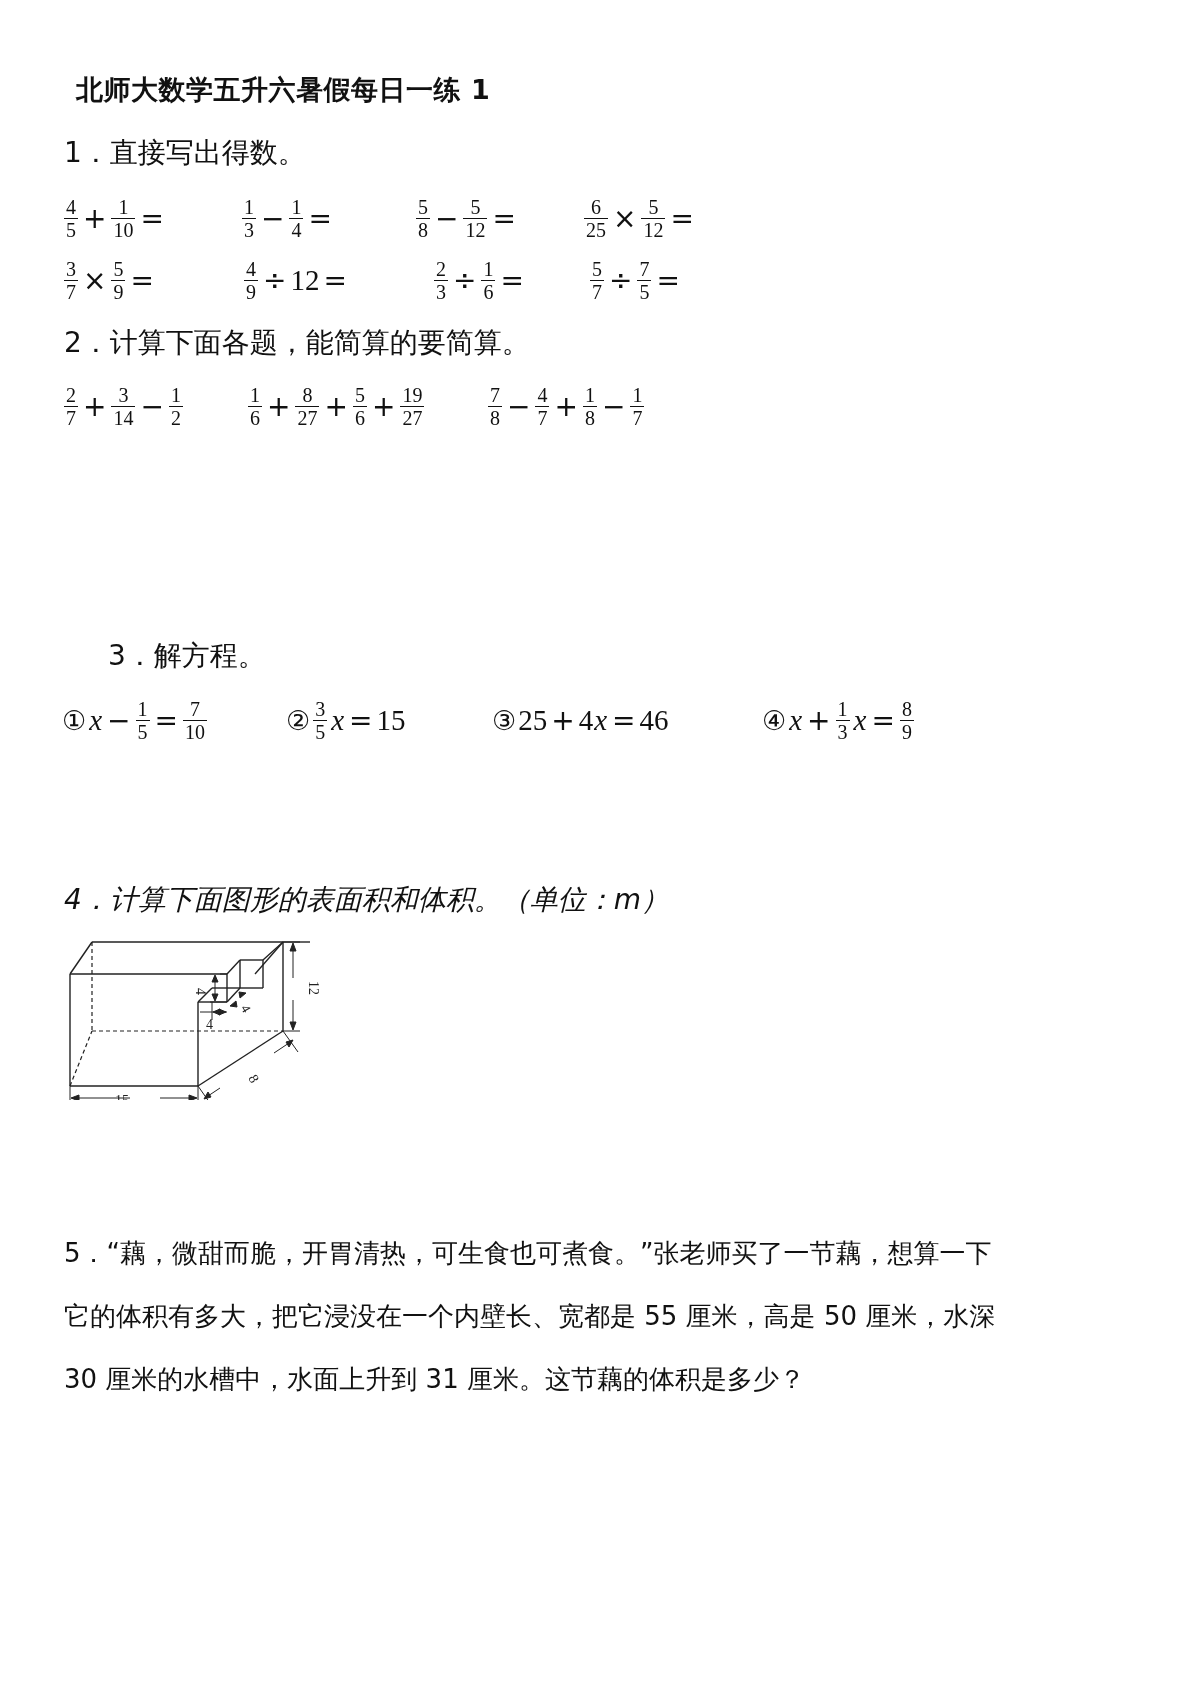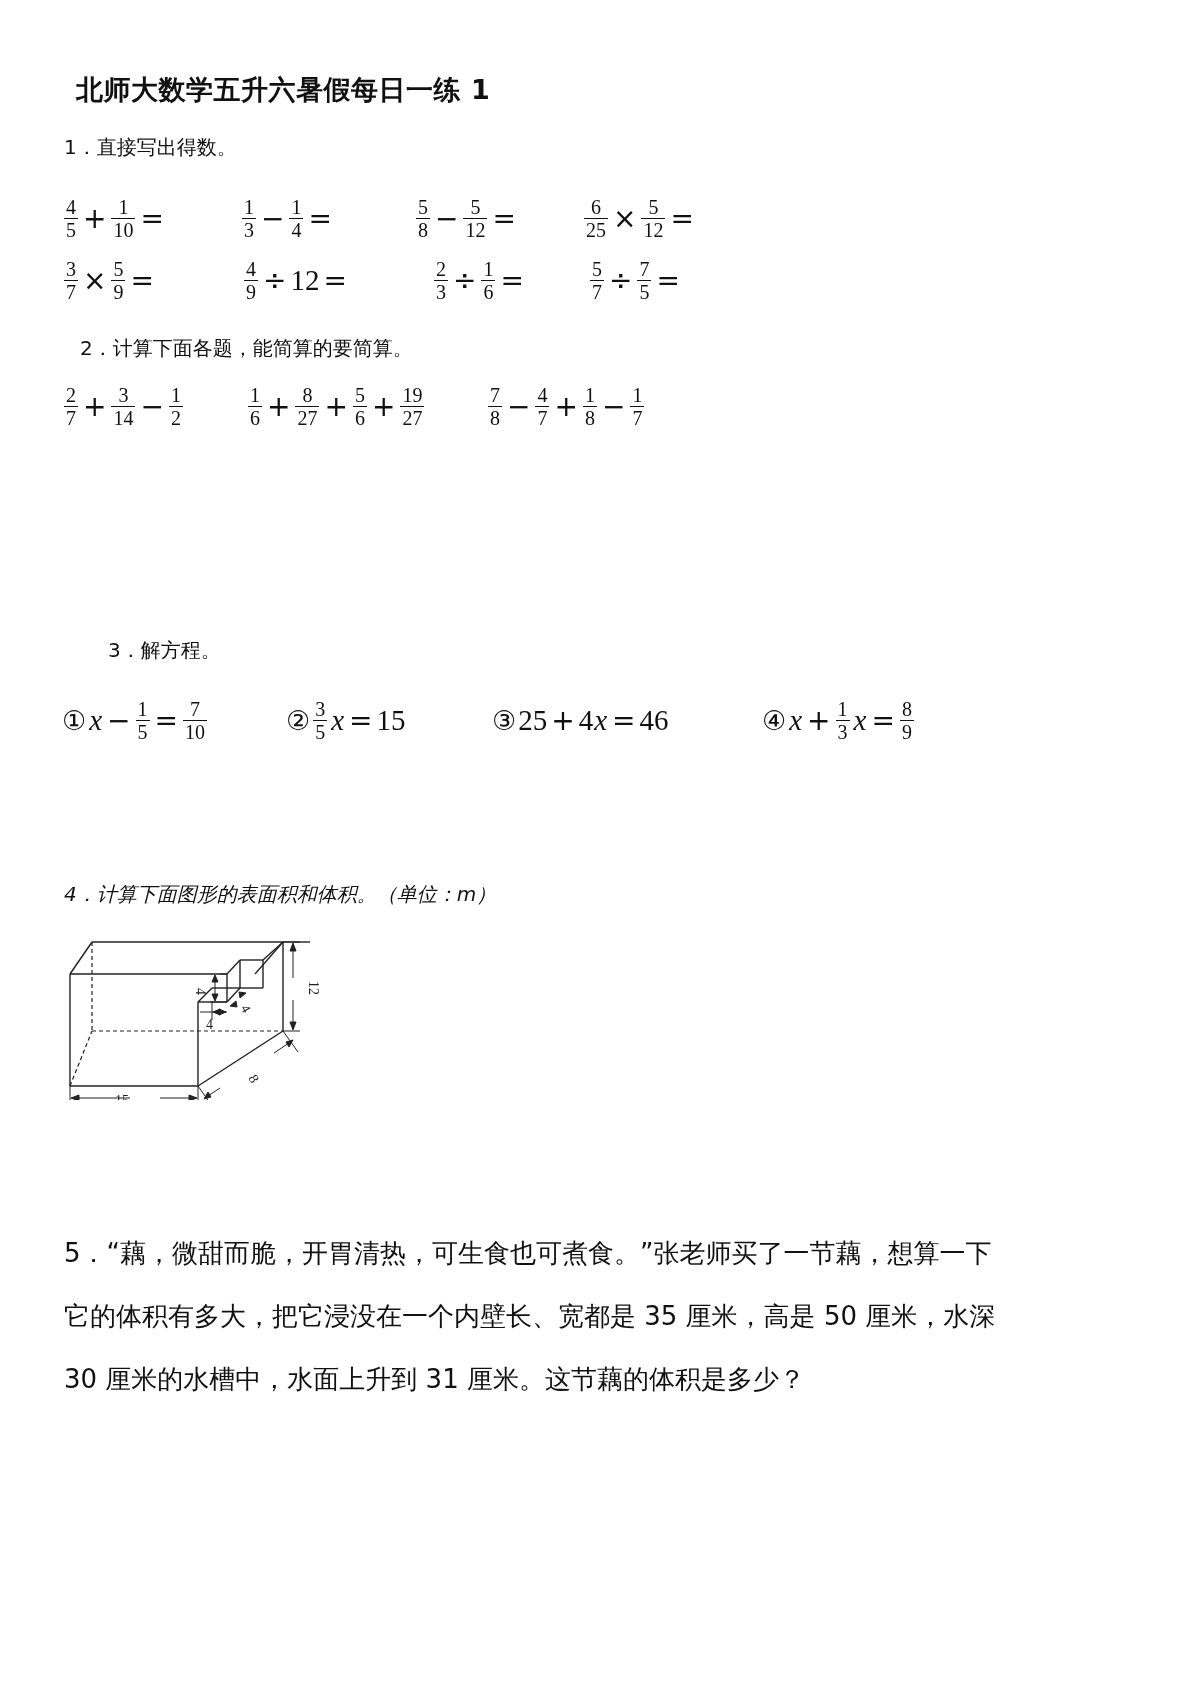--- a/index.html
+++ b/index.html
@@ -1,20 +1,20 @@
 <!DOCTYPE html>
 <html><head>
 <meta charset="utf-8">
 <style>
   html, body { margin:0; padding:0; background:#fff; }
   body { width:1191px; height:1684px; position:relative; overflow:hidden; color:#111;
          font-family:"DejaVu Sans", "Liberation Sans", sans-serif; }
   .abs { position:absolute; }
   .title { left:64px; top:72px; font-size:27px; font-weight:bold; letter-spacing:0.5px;margin-left:12px; }
-  .qhead { left:64px; font-size:20px;text-align:center; }
+  .qhead { left:64px; font-size:28px;text-align:center; }
   .mrow { position:absolute; left:62px; height:60px; }
   .expr { position:absolute; top:0; display:flex; align-items:center; height:60px;
           font-family:"DejaVu Serif","Liberation Serif",serif; font-size:27px; }
   .frac { display:inline-flex; flex-direction:column; align-items:center; margin:0 2px;
           font-family:"Liberation Serif","DejaVu Serif",serif; font-size:20px; line-height:22px; }
   .frac .num { padding:0 2px; }
   .frac .bar { width:100%; border-top:1.5px solid #111; }
   .frac .den { padding:0 2px; }
   .op { margin:0 3px; font-size:28px; font-family:"DejaVu Sans","Liberation Sans",sans-serif; }
   .tok { margin:0 1px; font-family:"Liberation Serif","DejaVu Serif",serif; font-size:29px; }
@@ -137,21 +137,21 @@
     <span class="op">÷</span>
     <span class="frac">
         <span class="num">7</span>
         <span class="bar"></span>
         <span class="den">5</span>
       </span>
     <span class="op">=</span>
   </div>
 </div>
 
-<div class="abs qhead" style="top:335px;margin-left:16px;">2．计算下面各题，能简算的要简算。</div>
+<div class="abs qhead" style="top:324px;">2．计算下面各题，能简算的要简算。</div>
 
 <div class="mrow" style="top:376px;">
   <div class="expr" style="left:0;">
     <span class="frac">
         <span class="num">2</span>
         <span class="bar"></span>
         <span class="den">7</span>
       </span>
     <span class="op">+</span>
     <span class="frac">
@@ -359,15 +359,15 @@
   <text x="55" y="175" font-size="14" fill="#222">15</text>
   <text x="249" y="58" font-size="14" fill="#222" transform="rotate(90 249 58)" text-anchor="middle">12</text>
   <text x="188" y="148" font-size="14" fill="#222" transform="rotate(60 188 148)">8</text>
   <text x="142" y="64" font-size="14" fill="#222" transform="rotate(90 142 58)">4</text>
   <text x="146" y="99" font-size="14" fill="#222">4</text>
   <text x="184" y="80" font-size="13" fill="#222" transform="rotate(60 184 76)">4</text>
 </svg>
 
 <div class="abs para" style="top:1222px;">
   <div>5．“藕，微甜而脆，开胃清热，可生食也可煮食。”张老师买了一节藕，想算一下</div>
-  <div>它的体积有多大，把它浸没在一个内壁长、宽都是 35 厘米，高是 50 厘米，水深</div>
+  <div>它的体积有多大，把它浸没在一个内壁长、宽都是 55 厘米，高是 50 厘米，水深</div>
   <div>30 厘米的水槽中，水面上升到 31 厘米。这节藕的体积是多少？</div>
 </div>
 
 </body></html>

